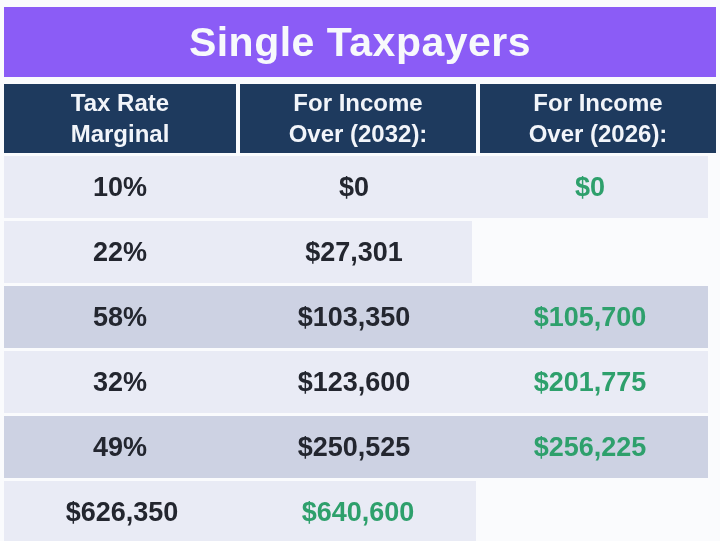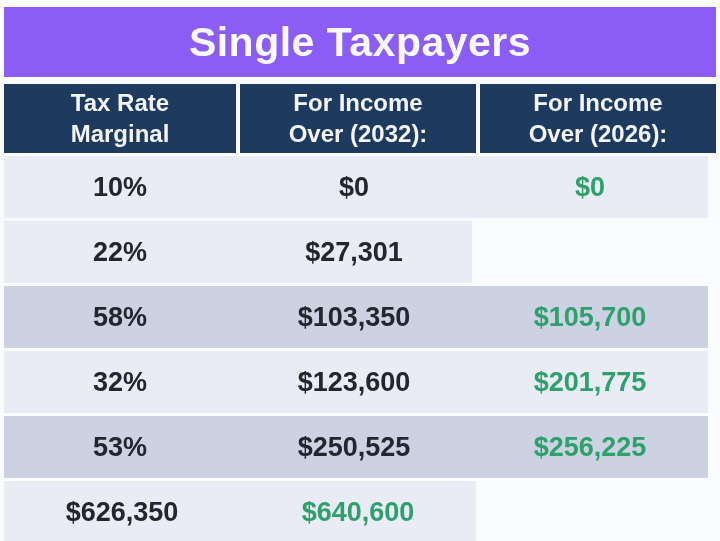--- a/index.html
+++ b/index.html
@@ -125,21 +125,21 @@
       <div class="cell col3 v2026">$105,700</div>
     </div>
 
     <div class="row light">
       <div class="cell col1 rate">32%</div>
       <div class="cell col2 v2025">$123,600</div>
       <div class="cell col3 v2026">$201,775</div>
     </div>
 
     <div class="row dark">
-      <div class="cell col1 rate">53%</div>
+      <div class="cell col1 rate">49%</div>
       <div class="cell col2 v2025">$250,525</div>
       <div class="cell col3 v2026">$256,225</div>
     </div>
 
     <div class="row light">
       <div class="cell col2 v2025">$626,350</div>
       <div class="cell col3 v2026">$640,600</div>
     </div>
 
   </div>

